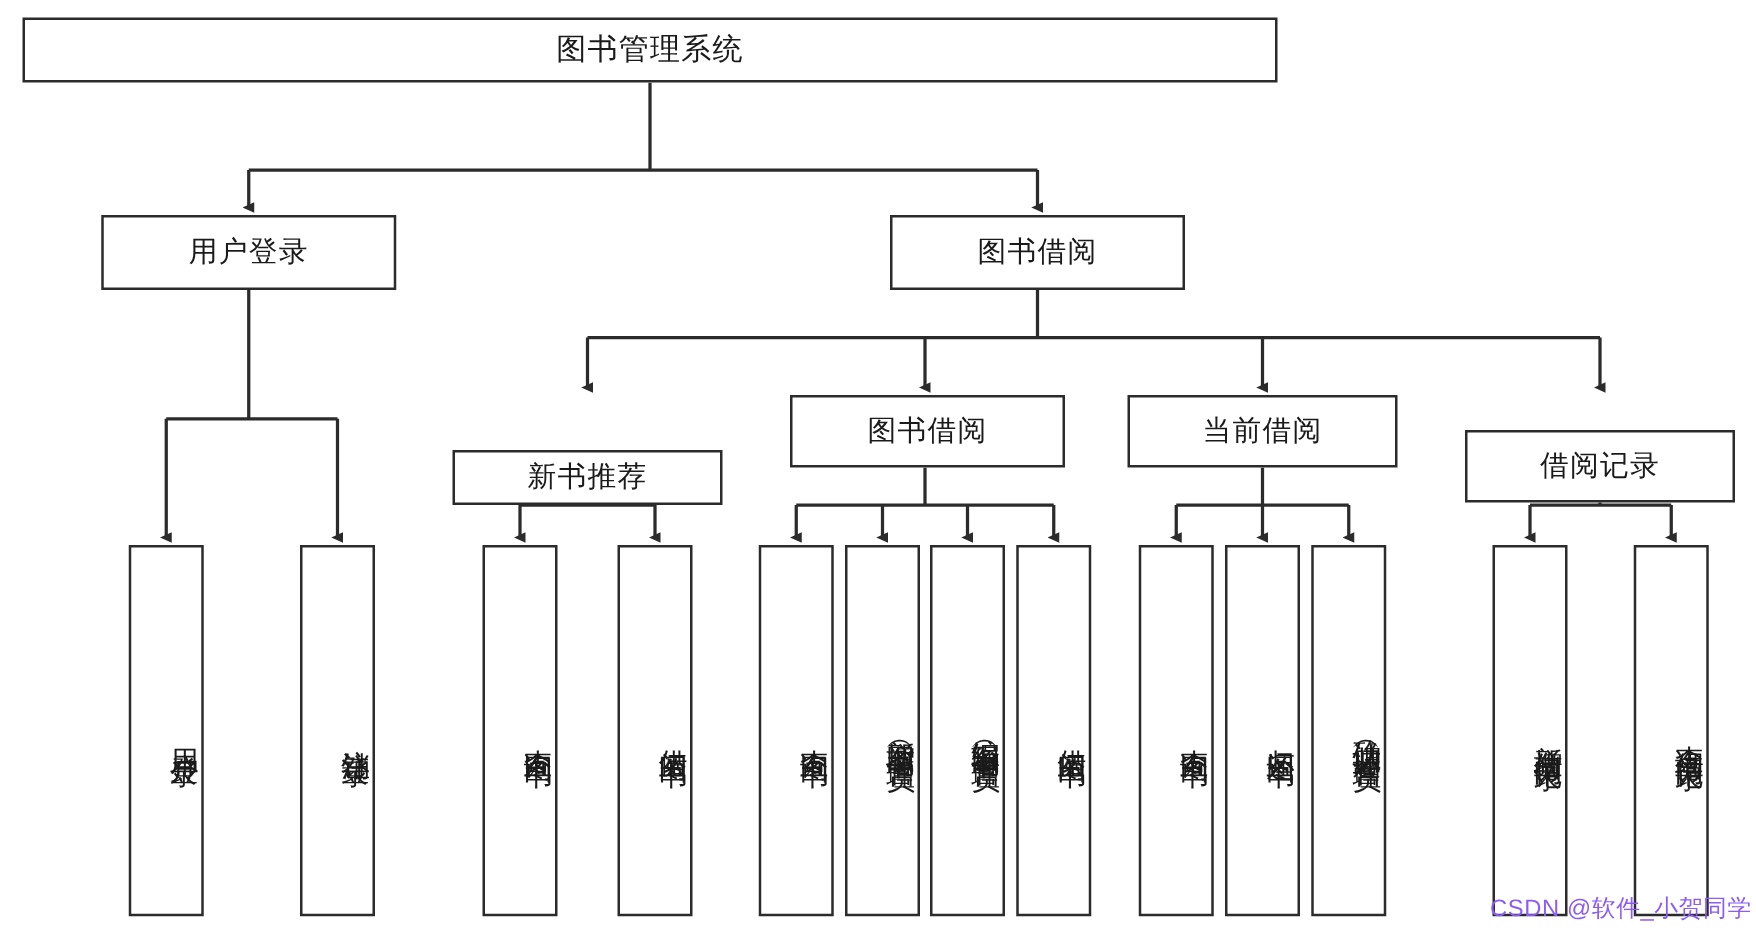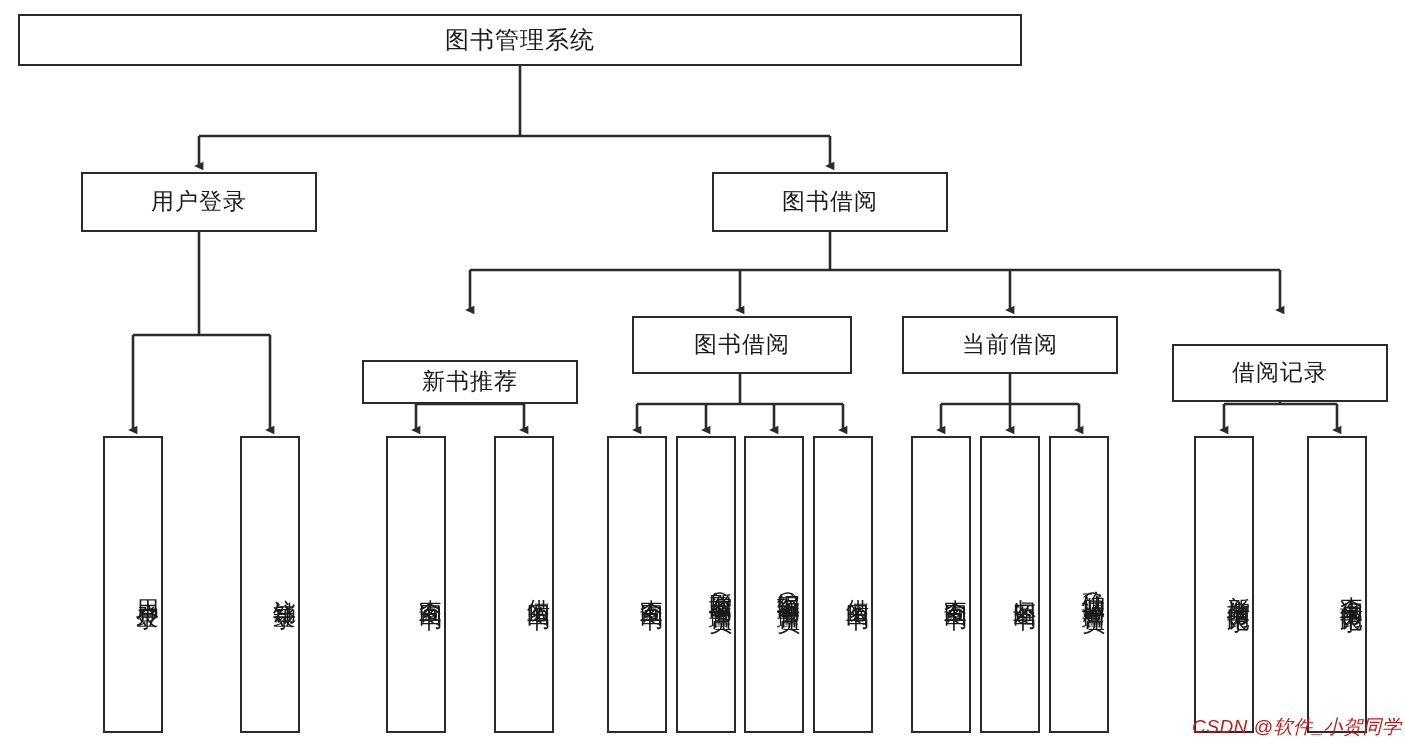--- a/index.html
+++ b/index.html
@@ -48,26 +48,25 @@
     line-height: 1.15;
     padding-top: 4px;
     align-items: flex-start;
     justify-content: center;
   }
   .node.root {
     font-size: 24px;
   }
   .watermark {
     position: absolute;
-    color: #b91c1c;
+    color: #8b5cf6;
     font-size: 19px;
     letter-spacing: 0.5px;
     white-space: nowrap;
     user-select: none;
-    font-style: italic;
   }
 </style>
 </head>
 <body>
 
 <div id="canvas">
 
   <svg id="wires" viewBox="0 0 1405 747" xmlns="http://www.w3.org/2000/svg">
     <defs>
       <marker id="arrow" markerWidth="10" markerHeight="10" refX="4.2" refY="5" orient="auto" markerUnits="userSpaceOnUse">

